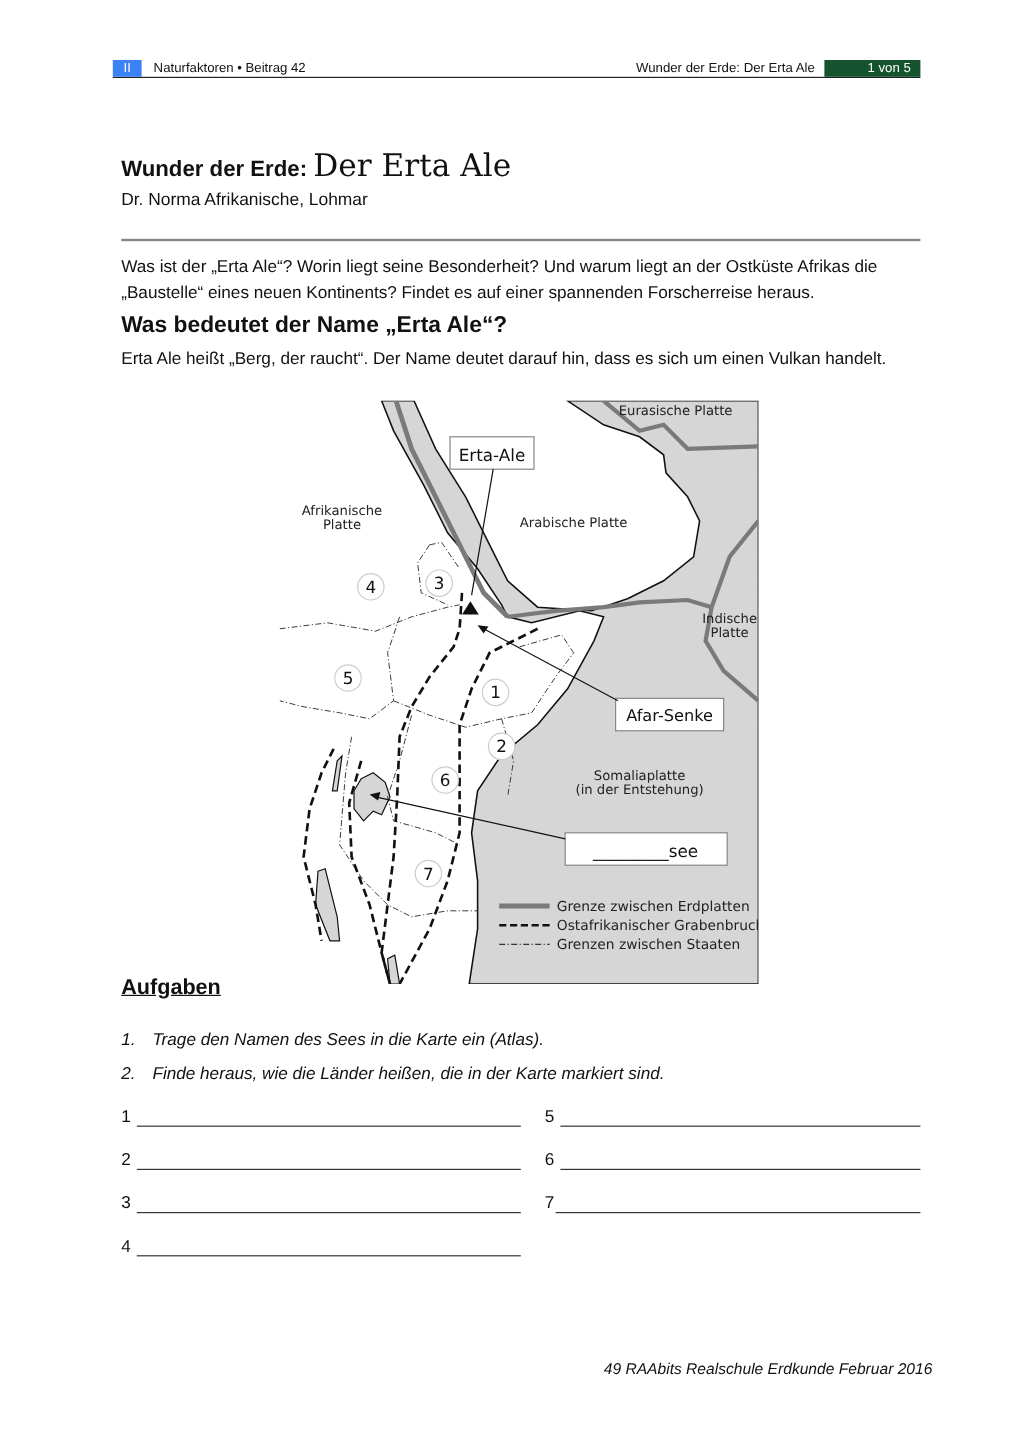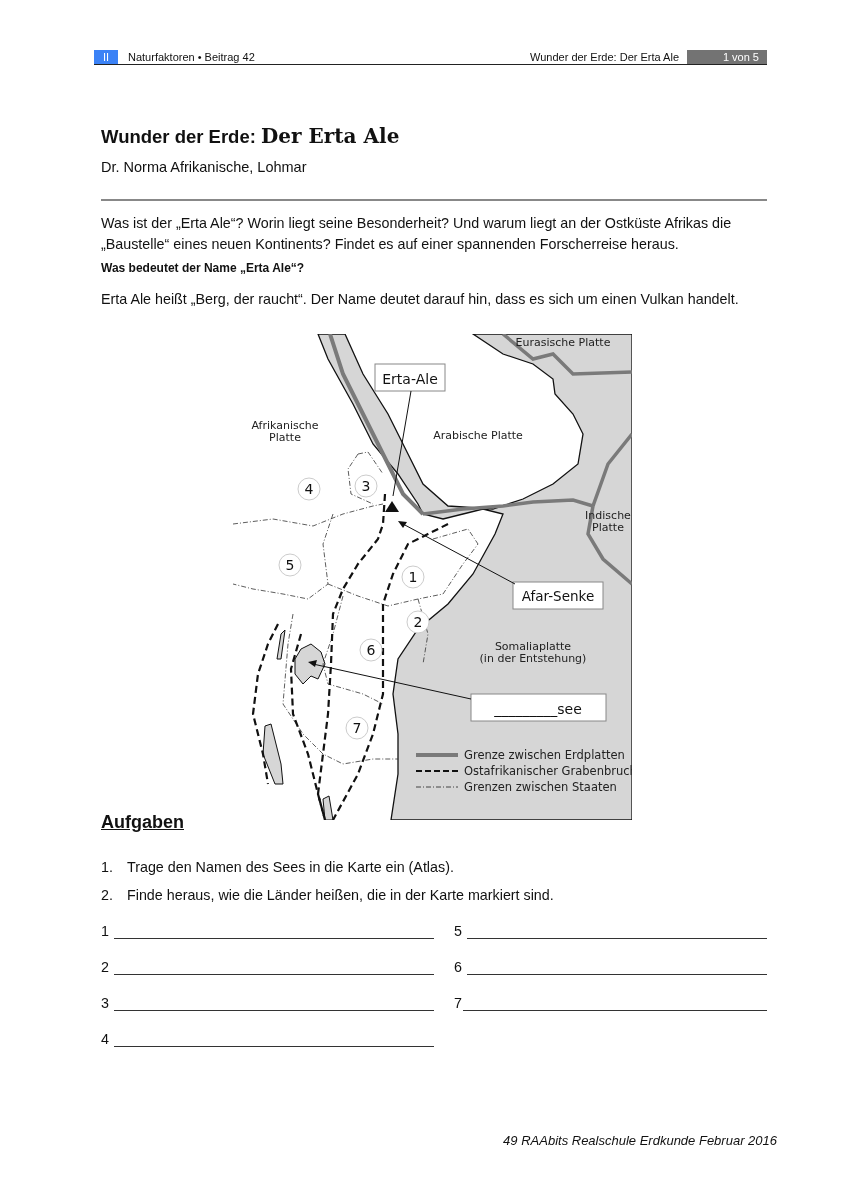--- a/index.html
+++ b/index.html
@@ -6,35 +6,35 @@
   body { width: 848px; height: 1200px; position: relative; overflow: hidden;
          font-family: "Liberation Sans", sans-serif; color: #111; }
 
   .hdr { position: absolute; left: 94px; top: 50px; width: 673px; height: 14px;
          border-bottom: 1px solid #222; font-size: 11px; line-height: 14px; }
   .hdr .part { position: absolute; left: 0; top: 0; width: 24px; height: 14px;
                background: #3b82f6; color: #fff; text-align: center; }
   .hdr .left { position: absolute; left: 34px; top: 0; }
   .hdr .right { position: absolute; right: 88px; top: 0; }
   .hdr .page { position: absolute; right: 0; top: 0; width: 80px; height: 14px;
-               background: #737373; color: #fff; text-align: right; padding-right: 8px; box-sizing: border-box; }
+               background: #14532d; color: #fff; text-align: right; padding-right: 8px; box-sizing: border-box; }
 
   .title { position: absolute; left: 101px; top: 124px; font-size: 18.5px; font-weight: bold; }
-  .title .serif { font-family: "DejaVu Serif", serif; font-weight: bold; font-size: 20px; }
+  .title .serif { font-family: "DejaVu Serif", serif; font-weight: normal; font-size: 26px; }
   .author { position: absolute; left: 101px; top: 159px; font-size: 14.5px; }
   .rule { position: absolute; left: 101px; top: 199px; width: 666px; height: 2px; background: #888; }
 
   .intro { position: absolute; left: 101px; top: 213px; width: 666px; font-size: 14.3px; line-height: 21px; }
-  .h2 { position: absolute; left: 101px; top: 261px; font-size: 12px; font-weight: bold; }
+  .h2 { position: absolute; left: 101px; top: 261px; font-size: 19px; font-weight: bold; }
   .para { position: absolute; left: 101px; top: 289px; width: 666px; font-size: 14.3px; line-height: 20px; text-align: justify; }
 
   .map { position: absolute; left: 233px; top: 334px; width: 399px; height: 486px; }
 
   .tasks-h { position: absolute; left: 101px; top: 812px; font-size: 18px; font-weight: bold; text-decoration: underline; }
-  .task { position: absolute; left: 101px; font-size: 14.3px; }
+  .task { position: absolute; left: 101px; font-size: 14.3px; font-style: italic; }
   .task .num { display: inline-block; width: 26px; }
 
   .ans { position: absolute; font-size: 14.3px; display: flex; align-items: flex-end; }
   .ans .line { border-bottom: 1px solid #333; height: 14px; margin-left: 5px; }
 
   .footer { position: absolute; right: 71px; top: 1133px; font-size: 13px; font-style: italic; }
   .maplabel { font-family: "DejaVu Sans", sans-serif; }
 </style>
 </head>
 <body>

